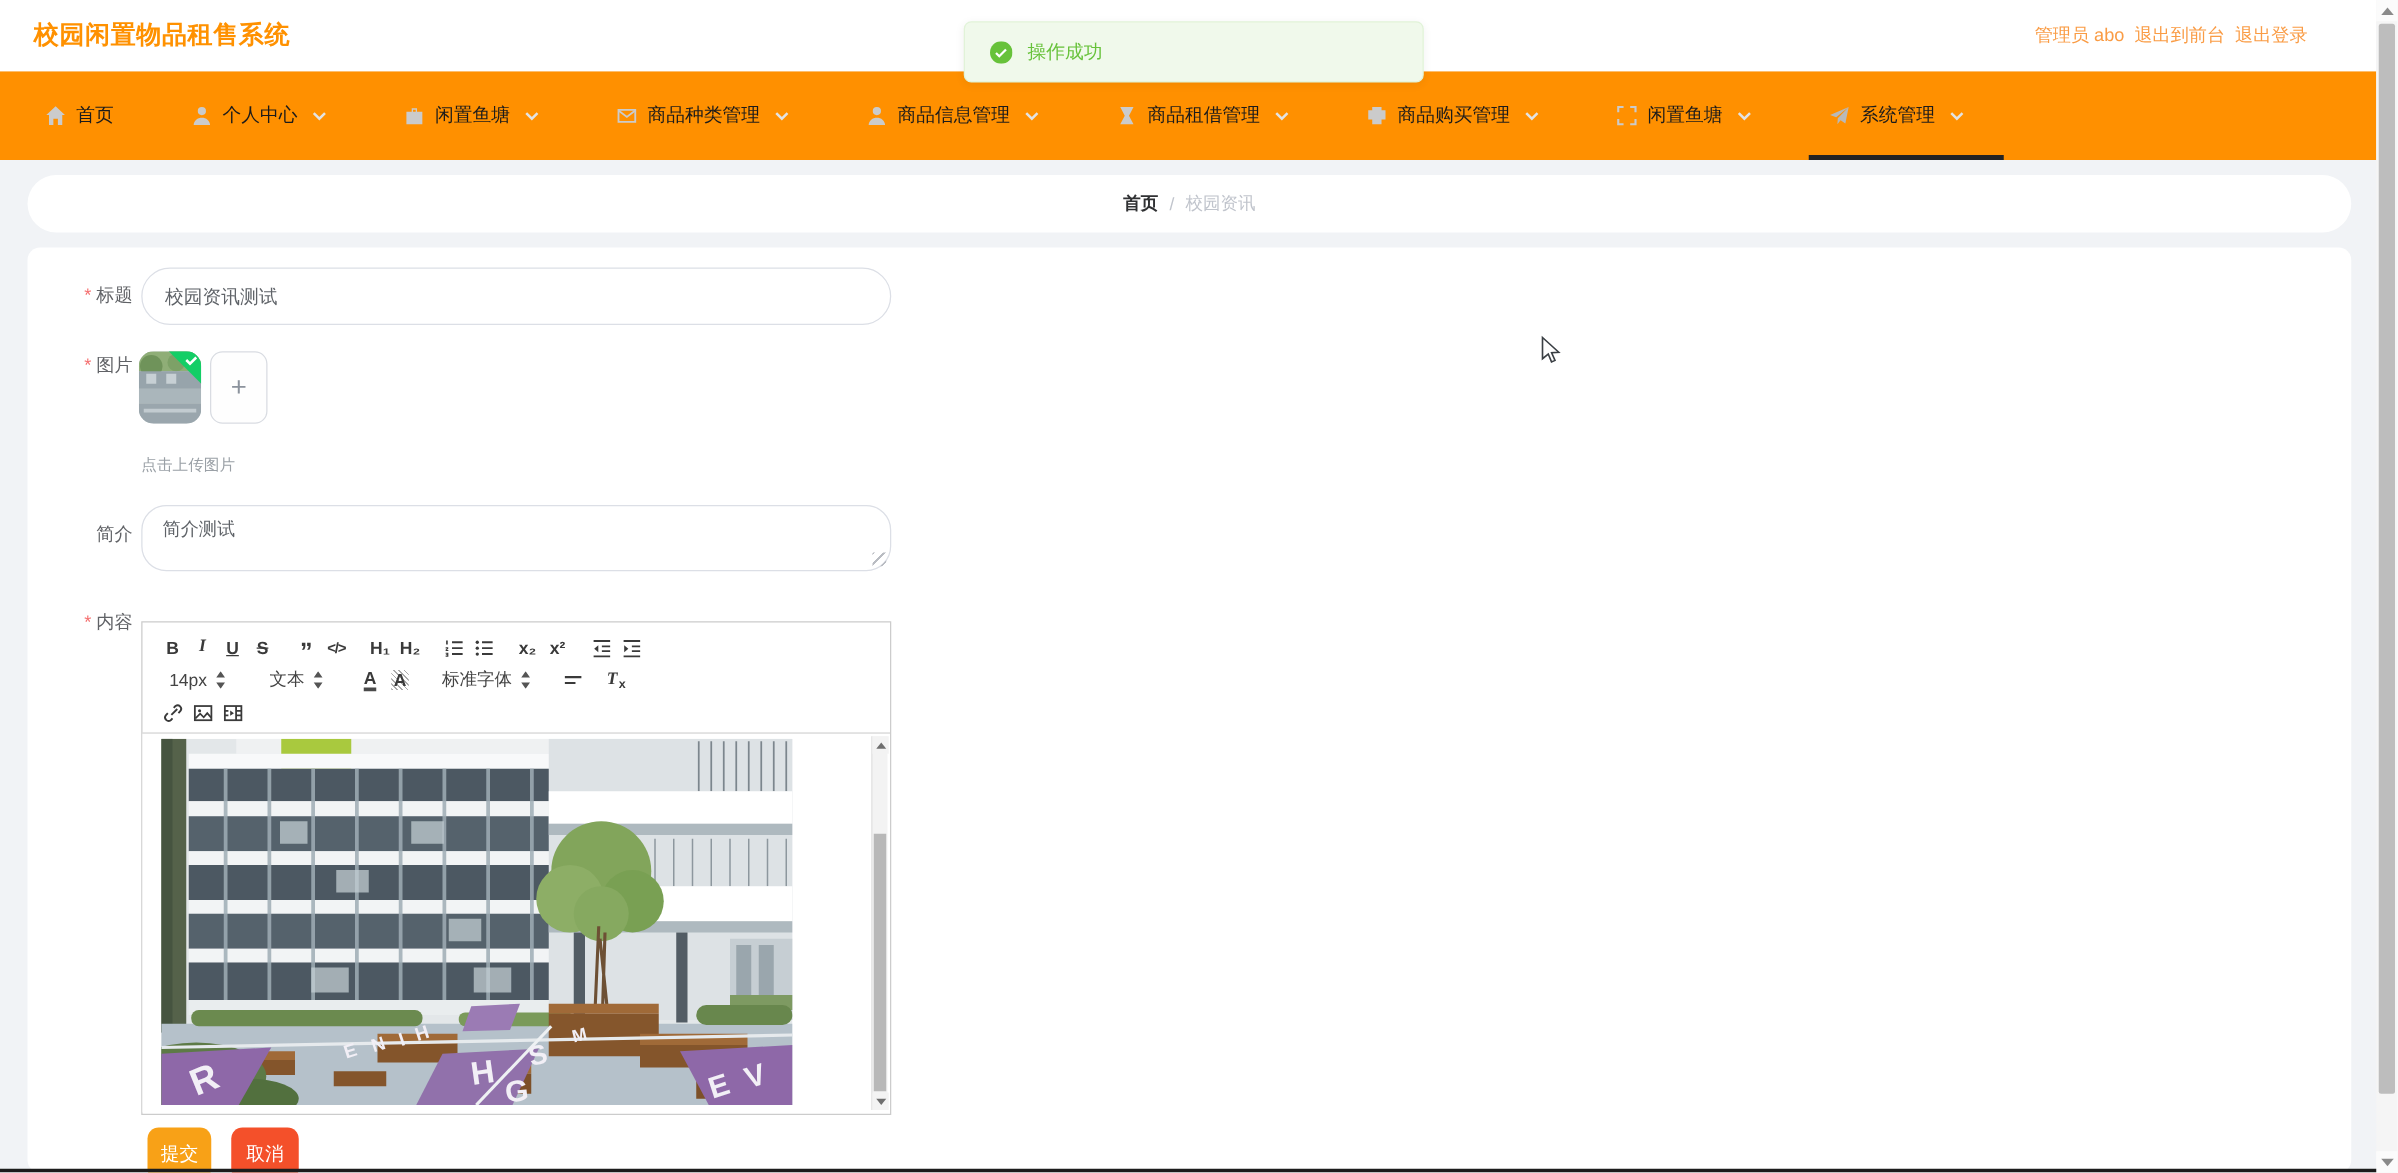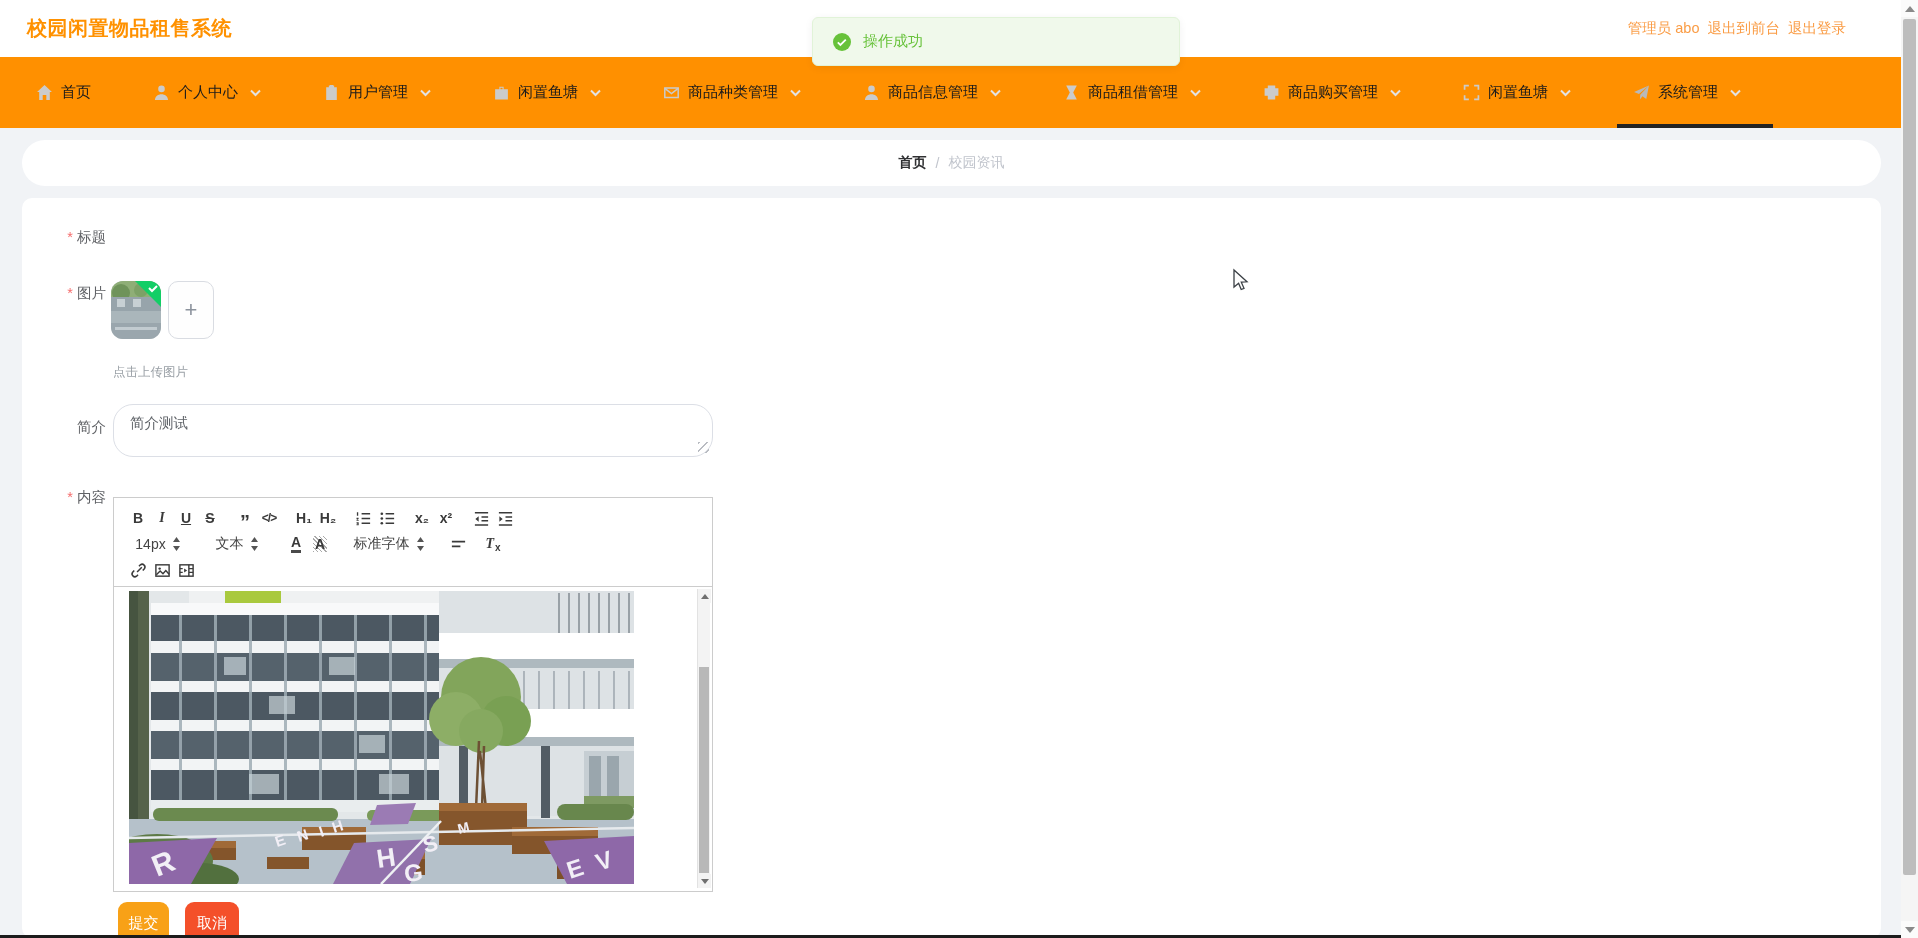--- a/index.html
+++ b/index.html
@@ -18,21 +18,21 @@
   .userbar span { font-size:14.5px; color:#fa9c45; cursor:pointer; white-space:nowrap; }
   
   .nav { position:absolute; left:0; top:57px; width:1901px; height:71px; background:#ff9000; z-index:4; }
   .nav ul { list-style:none; display:flex; align-items:stretch; height:100%; padding-left:34px; column-gap:58px; }
   .nav li { position:relative; display:flex; align-items:center; gap:8px; height:100%; padding:0 2px; cursor:pointer; }
   .nav li .nv-label { font-size:15px; color:#1b1b1b; font-weight:500; white-space:nowrap; }
   .nav li svg.nv-ic { width:17px; height:17px; flex:0 0 auto; }
   .nav li svg.chev { width:11px; height:8px; margin-left:4px; }
   .nav li.active::after { content:""; position:absolute; left:-14px; right:-30px; bottom:0; height:4px; background:#232323; }
   
-  .toast { position:absolute; left:812px; top:17px; width:368px; height:49px; z-index:50;
+  .toast { position:absolute; left:771px; top:17px; width:368px; height:49px; z-index:50;
     background:#f0f9eb; border:1px solid #e1f3d8; border-radius:6px;
     display:flex; align-items:center; padding-left:20px; gap:12px;
     box-shadow:0 2px 8px rgba(0,0,0,.06); }
   .toast-text { font-size:15px; color:#67c23a; }
   
   .crumbbar { position:absolute; left:22px; top:140px; width:1859px; height:46px; background:#fff; border-radius:23px;
     display:flex; align-items:center; justify-content:center; font-size:14px; }
   .crumb-home { color:#303133; font-weight:bold; cursor:pointer; }
   .crumb-sep { color:#c0c4cc; margin:0 9px; }
   .crumb-cur { color:#c0c4cc; }
@@ -132,29 +132,20 @@
       <svg class="nv-ic" viewBox="0 0 16 16">
           <path fill="#cbcbcb" d="M8 1.5a3.1 3.1 0 110 6.2 3.1 3.1 0 010-6.2zM1.8 15c.3-3.4 2.9-5.4 6.2-5.4s5.9 2 6.2 5.4z"></path>
         </svg>
       <span class="nv-label">个人中心</span>
       <svg class="chev" viewBox="0 0 11 8">
           <path d="M1 1.5l4.5 4.5L10 1.5" stroke="#e3e3e3" stroke-width="2" fill="none"></path>
         </svg>
     </li>
     <li>
       <svg class="nv-ic" viewBox="0 0 16 16">
-          <path fill="#cbcbcb" d="M5.5 1.5h5V3H13v12H3V3h2.5zM6.5 1h3v1.5h-3zM5 6h6v1.2H5zm0 3h6v1.2H5z"></path>
-        </svg>
-      <span class="nv-label">用户管理</span>
-      <svg class="chev" viewBox="0 0 11 8">
-          <path d="M1 1.5l4.5 4.5L10 1.5" stroke="#e3e3e3" stroke-width="2" fill="none"></path>
-        </svg>
-    </li>
-    <li>
-      <svg class="nv-ic" viewBox="0 0 16 16">
           <path fill="#cbcbcb" d="M6 2.5h4V5h4v9.5H2V5h4zM7 3.5V5h2V3.5zM7 8h2v2H7z"></path>
         </svg>
       <span class="nv-label">闲置鱼塘</span>
       <svg class="chev" viewBox="0 0 11 8">
           <path d="M1 1.5l4.5 4.5L10 1.5" stroke="#e3e3e3" stroke-width="2" fill="none"></path>
         </svg>
     </li>
     <li>
       <svg class="nv-ic" viewBox="0 0 16 16">
           <path fill="none" stroke="#cbcbcb" stroke-width="1.4" d="M1.7 3.7h12.6v9H1.7z"></path>
@@ -225,20 +216,21 @@
   <span class="crumb-home">首页</span>
   <span class="crumb-sep">/</span>
   <span class="crumb-cur">校园资讯</span>
 </div>
 
 <div class="panel">
 
   <div class="flabel row-title-label">
     <span class="req">*</span><span>标题</span>
   </div>
+  <input class="title-input" type="text" value="校园资讯测试" style="">
 
   <div class="flabel row-img-label">
     <span class="req">*</span><span>图片</span>
   </div>
   <div class="upthumb">
     <svg width="50" height="58" viewBox="0 0 50 58">
       <rect width="50" height="58" fill="#b9c3c6"></rect>
       <rect x="0" y="0" width="50" height="16" fill="#8fae77"></rect>
       <circle cx="10" cy="12" r="9" fill="#6f935a"></circle>
       <circle cx="30" cy="9" r="7" fill="#7da167"></circle>

